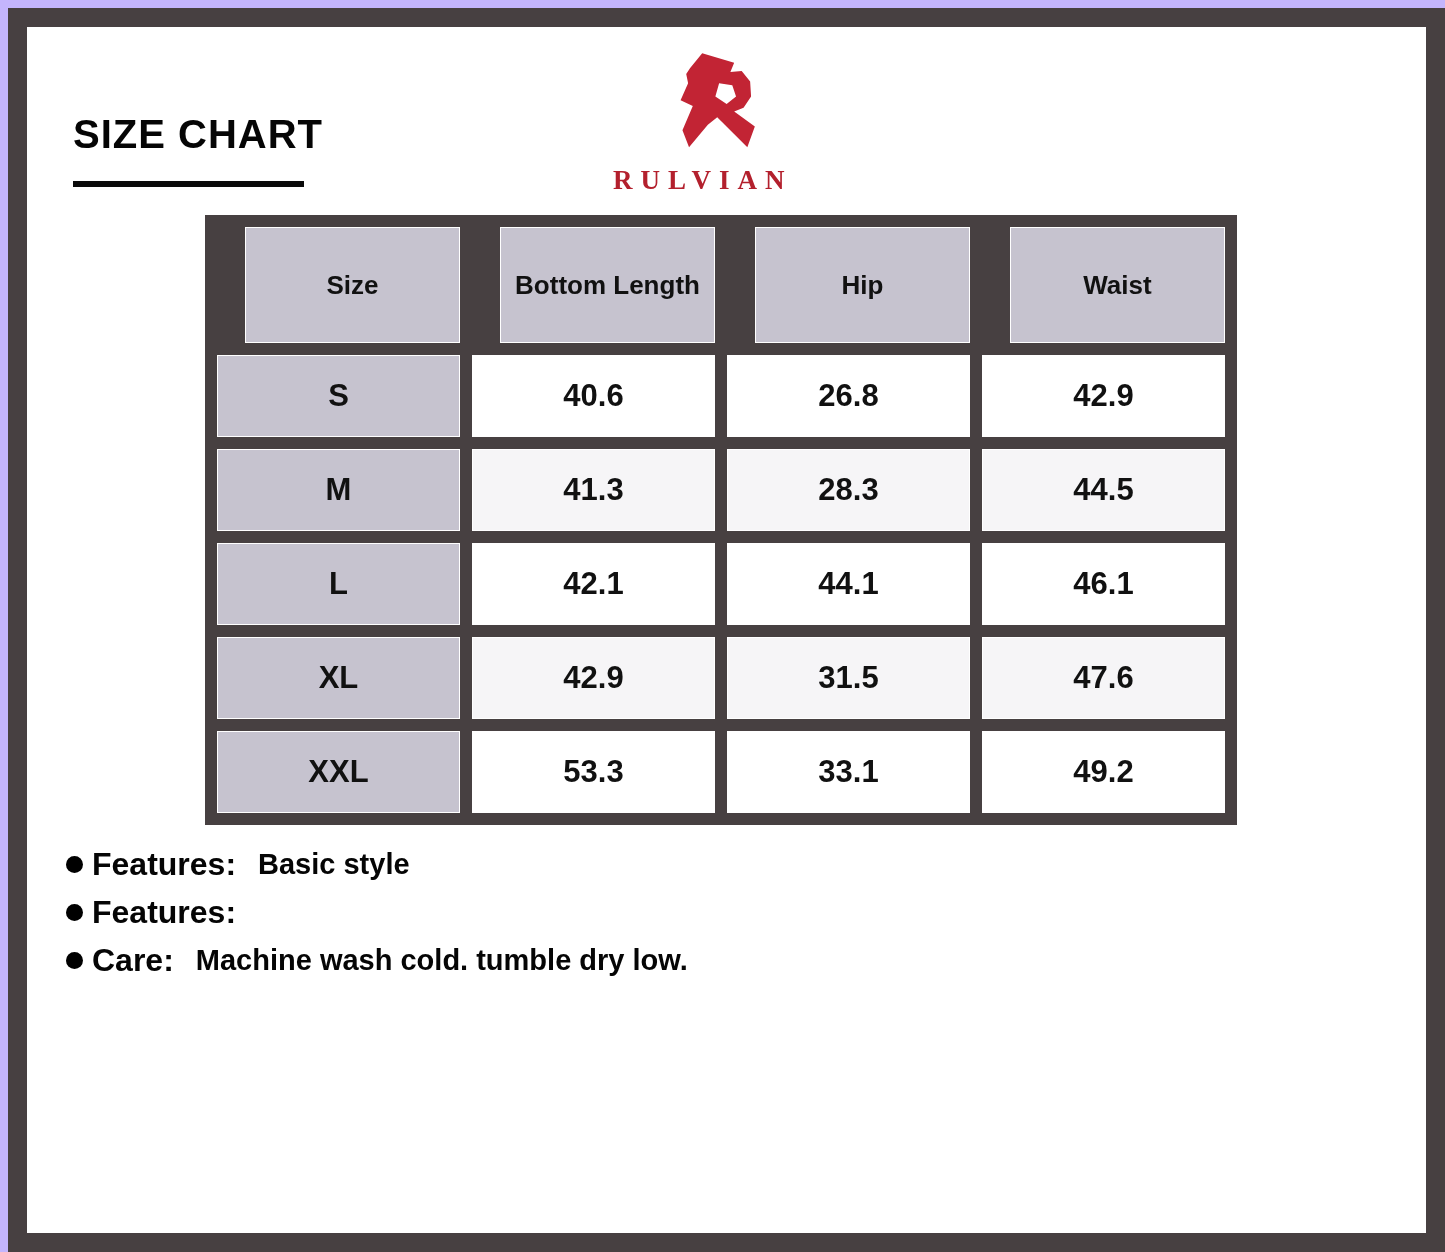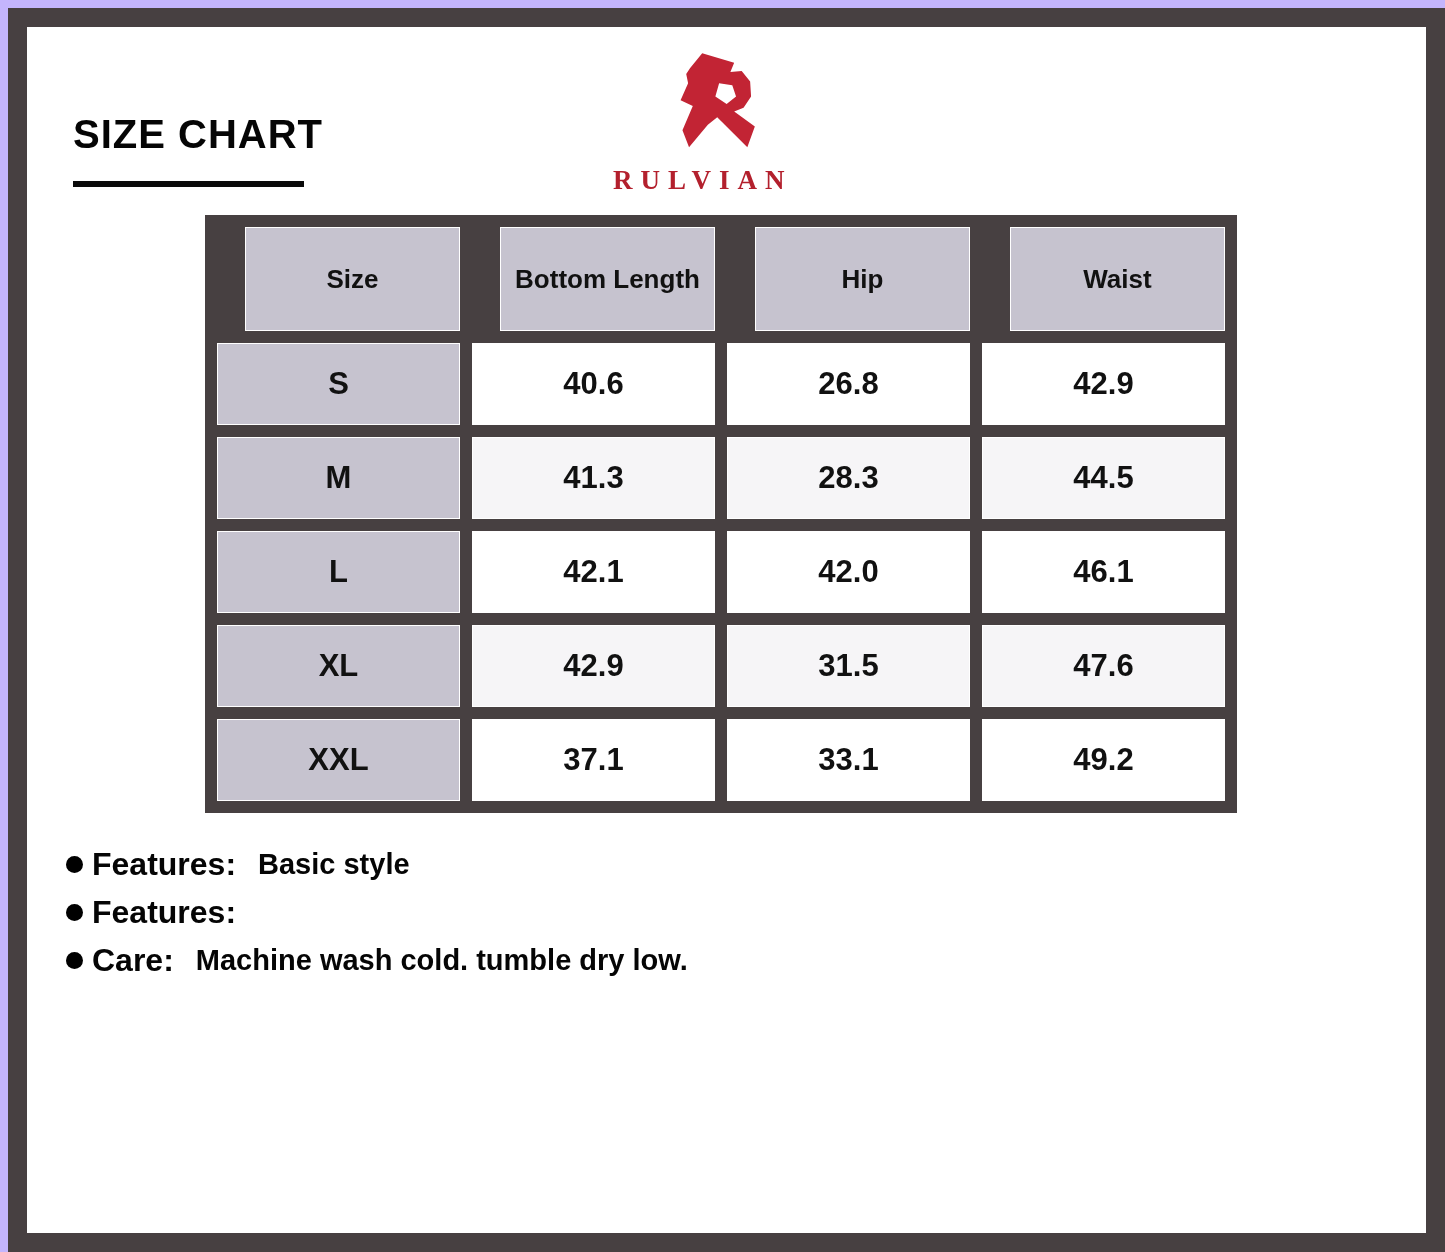--- a/index.html
+++ b/index.html
@@ -74,21 +74,21 @@
   }
   .cell {
     display: flex;
     align-items: center;
     justify-content: center;
     height: 82px;
     font-weight: bold;
     color: #111111;
     box-shadow: inset 0 0 0 1px #ffffff;
   }
-  .cell.head { height: 104px; font-size: 26px; background: #c6c3cf; margin-left: 28px; }
+  .cell.head { height: 116px; font-size: 26px; background: #c6c3cf; margin-left: 28px; }
   .cell.sizecol { background: #c6c3cf; font-size: 31px; }
   .cell.val { font-size: 31px; }
   .row-odd  { background: #ffffff; }
   .row-even { background: #f6f5f7; }
 
   
   .details {
     position: absolute;
     left: 66px; top: 840px;
     list-style: none;
@@ -152,30 +152,30 @@
     <div class="cell val row-odd">26.8</div>
     <div class="cell val row-odd">42.9</div>
 
     <div class="cell sizecol">M</div>
     <div class="cell val row-even">41.3</div>
     <div class="cell val row-even">28.3</div>
     <div class="cell val row-even">44.5</div>
 
     <div class="cell sizecol">L</div>
     <div class="cell val row-odd">42.1</div>
-    <div class="cell val row-odd">42.0</div>
+    <div class="cell val row-odd">44.1</div>
     <div class="cell val row-odd">46.1</div>
 
     <div class="cell sizecol">XL</div>
     <div class="cell val row-even">42.9</div>
     <div class="cell val row-even">31.5</div>
     <div class="cell val row-even">47.6</div>
 
     <div class="cell sizecol">XXL</div>
-    <div class="cell val row-odd">37.1</div>
+    <div class="cell val row-odd">53.3</div>
     <div class="cell val row-odd">33.1</div>
     <div class="cell val row-odd">49.2</div>
   </div>
 
   <ul class="details">
     <li>
       <span class="bullet"></span>
       <span class="det-label">Features:</span>
       <span class="det-value">Basic style</span>
     </li>

